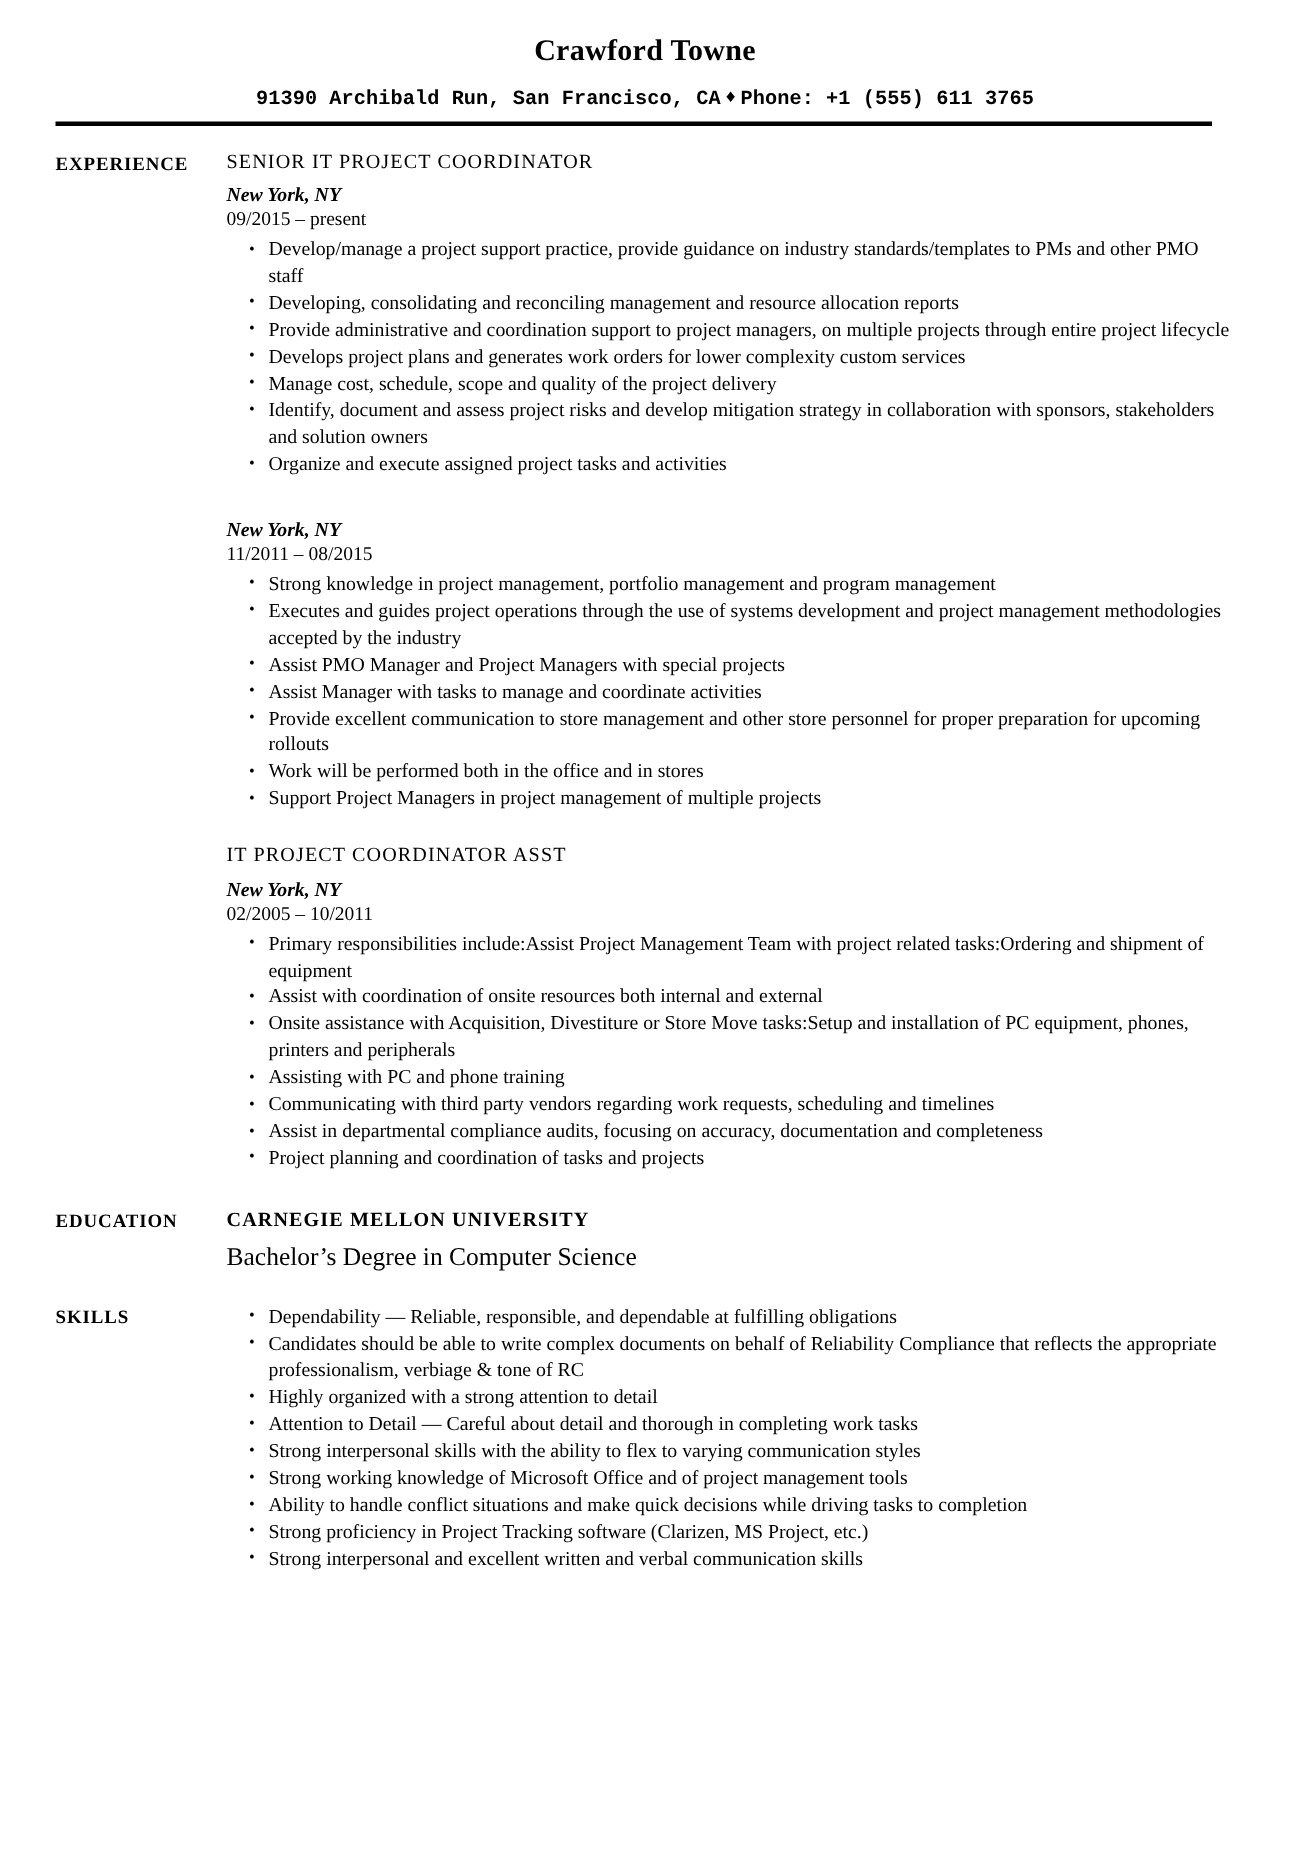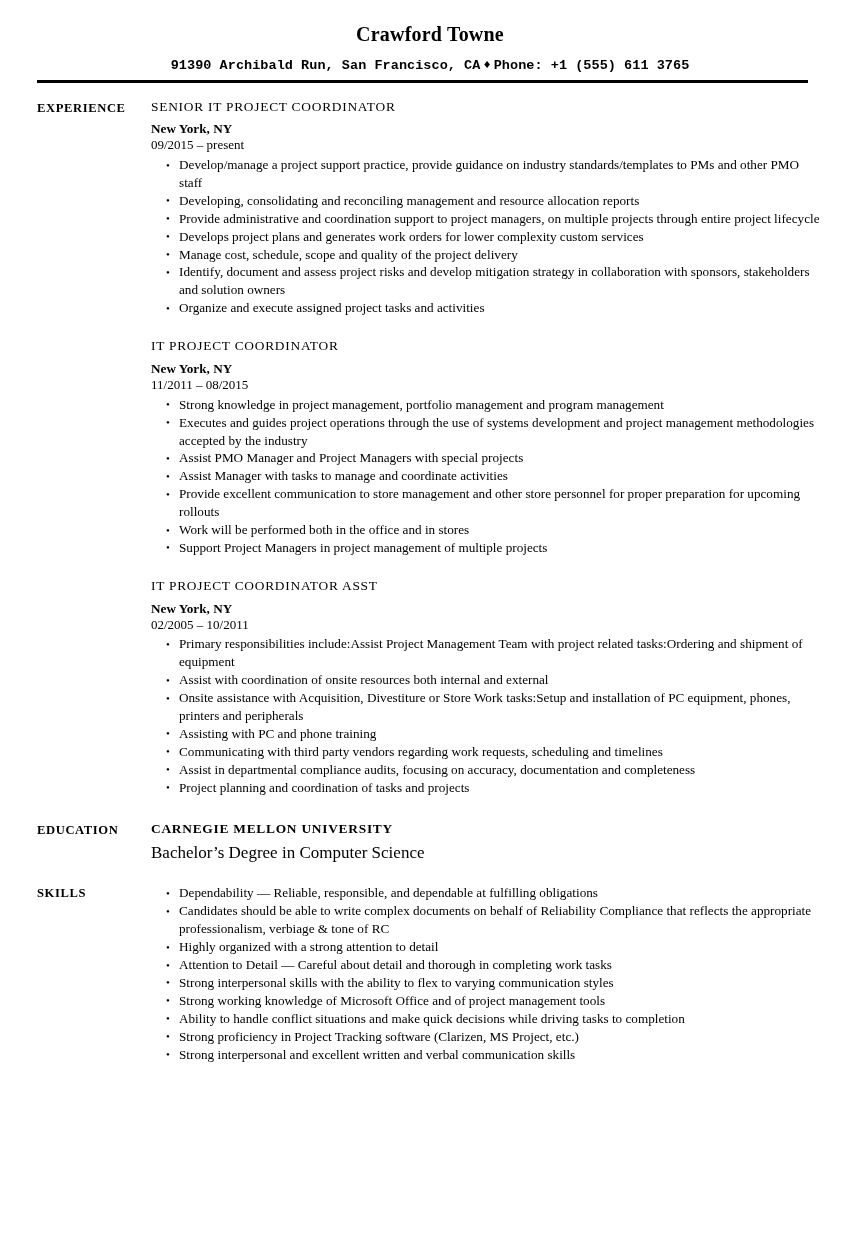--- a/index.html
+++ b/index.html
@@ -78,20 +78,21 @@
     font-size: 13.4px;
     font-weight: normal;
     letter-spacing: 0.75px;
     line-height: 1.25;
   }
   .job-location {
     font-size: 13.2px;
     font-weight: bold;
     line-height: 1.3;
     margin-top: 5px;
+    font-style: italic;
   }
   .job-dates {
     font-size: 13px;
     line-height: 1.28;
     margin-top: 0px;
   }
 
   
   ul.bullets {
     list-style: none;
@@ -161,21 +162,20 @@
           <li>Develops project plans and generates work orders for lower complexity custom services</li>
           <li>Manage cost, schedule, scope and quality of the project delivery</li>
           <li>Identify, document and assess project risks and develop mitigation strategy in collaboration with sponsors, stakeholders and solution owners</li>
           <li>Organize and execute assigned project tasks and activities</li>
         </ul>
       </div>
 
       <div class="gap-job"></div>
 
       <div class="job">
-        <div class="job-title">IT PROJECT COORDINATOR</div>
         <div class="job-location">New York, NY</div>
         <div class="job-dates">11/2011 – 08/2015</div>
         <ul class="bullets">
           <li>Strong knowledge in project management, portfolio management and program management</li>
           <li>Executes and guides project operations through the use of systems development and project management methodologies accepted by the industry</li>
           <li>Assist PMO Manager and Project Managers with special projects</li>
           <li>Assist Manager with tasks to manage and coordinate activities</li>
           <li>Provide excellent communication to store management and other store personnel for proper preparation for upcoming rollouts</li>
           <li>Work will be performed both in the office and in stores</li>
           <li>Support Project Managers in project management of multiple projects</li>
@@ -184,21 +184,21 @@
 
       <div class="gap-job"></div>
 
       <div class="job">
         <div class="job-title">IT PROJECT COORDINATOR ASST</div>
         <div class="job-location">New York, NY</div>
         <div class="job-dates">02/2005 – 10/2011</div>
         <ul class="bullets">
           <li>Primary responsibilities include:Assist Project Management Team with project related tasks:Ordering and shipment of equipment</li>
           <li>Assist with coordination of onsite resources both internal and external</li>
-          <li>Onsite assistance with Acquisition, Divestiture or Store Work tasks:Setup and installation of PC equipment, phones, printers and peripherals</li>
+          <li>Onsite assistance with Acquisition, Divestiture or Store Move tasks:Setup and installation of PC equipment, phones, printers and peripherals</li>
           <li>Assisting with PC and phone training</li>
           <li>Communicating with third party vendors regarding work requests, scheduling and timelines</li>
           <li>Assist in departmental compliance audits, focusing on accuracy, documentation and completeness</li>
           <li>Project planning and coordination of tasks and projects</li>
         </ul>
       </div>
 
     </div>
   </div>
 

